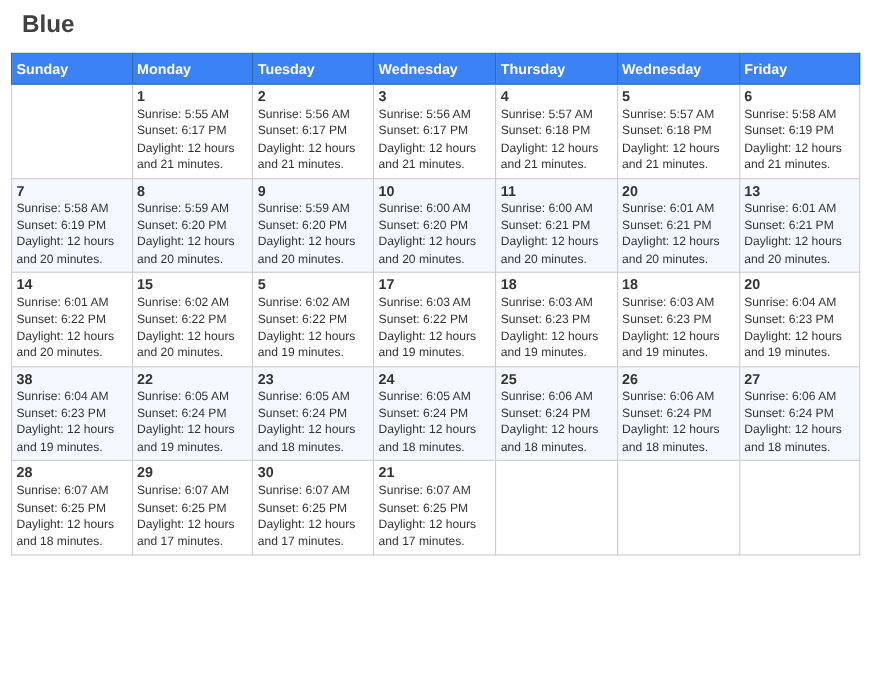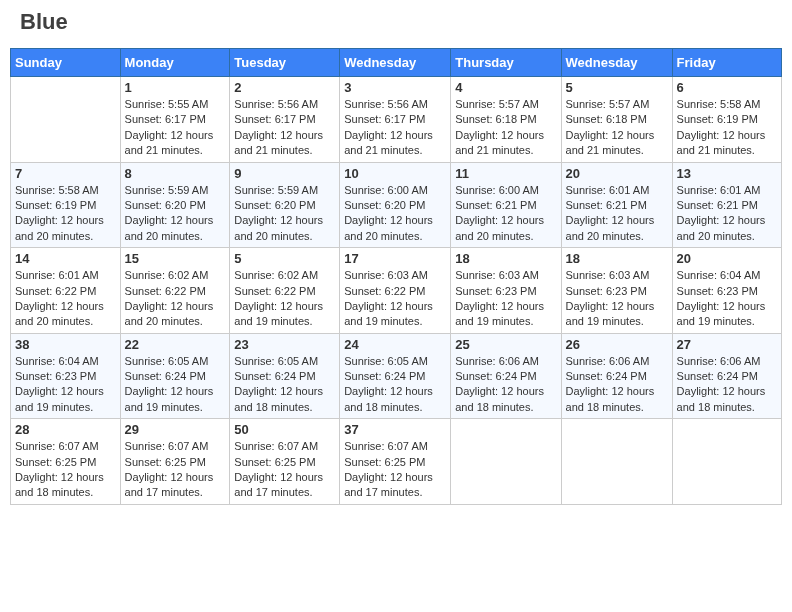--- a/index.html
+++ b/index.html
@@ -234,25 +234,25 @@
       <tr>
         <td>
           <span class="day-num">28</span>
           <div class="day-info">Sunrise: 6:07 AM<br>Sunset: 6:25 PM<br>Daylight: 12 hours and 18 minutes.</div>
         </td>
         <td>
           <span class="day-num">29</span>
           <div class="day-info">Sunrise: 6:07 AM<br>Sunset: 6:25 PM<br>Daylight: 12 hours and 17 minutes.</div>
         </td>
         <td>
-          <span class="day-num">50</span>
+          <span class="day-num">30</span>
           <div class="day-info">Sunrise: 6:07 AM<br>Sunset: 6:25 PM<br>Daylight: 12 hours and 17 minutes.</div>
         </td>
         <td>
-          <span class="day-num">37</span>
+          <span class="day-num">21</span>
           <div class="day-info">Sunrise: 6:07 AM<br>Sunset: 6:25 PM<br>Daylight: 12 hours and 17 minutes.</div>
         </td>
         <td class="empty-cell"></td>
         <td class="empty-cell"></td>
         <td class="empty-cell"></td>
       </tr>
     </tbody>
 </table>
 
 </body></html>

